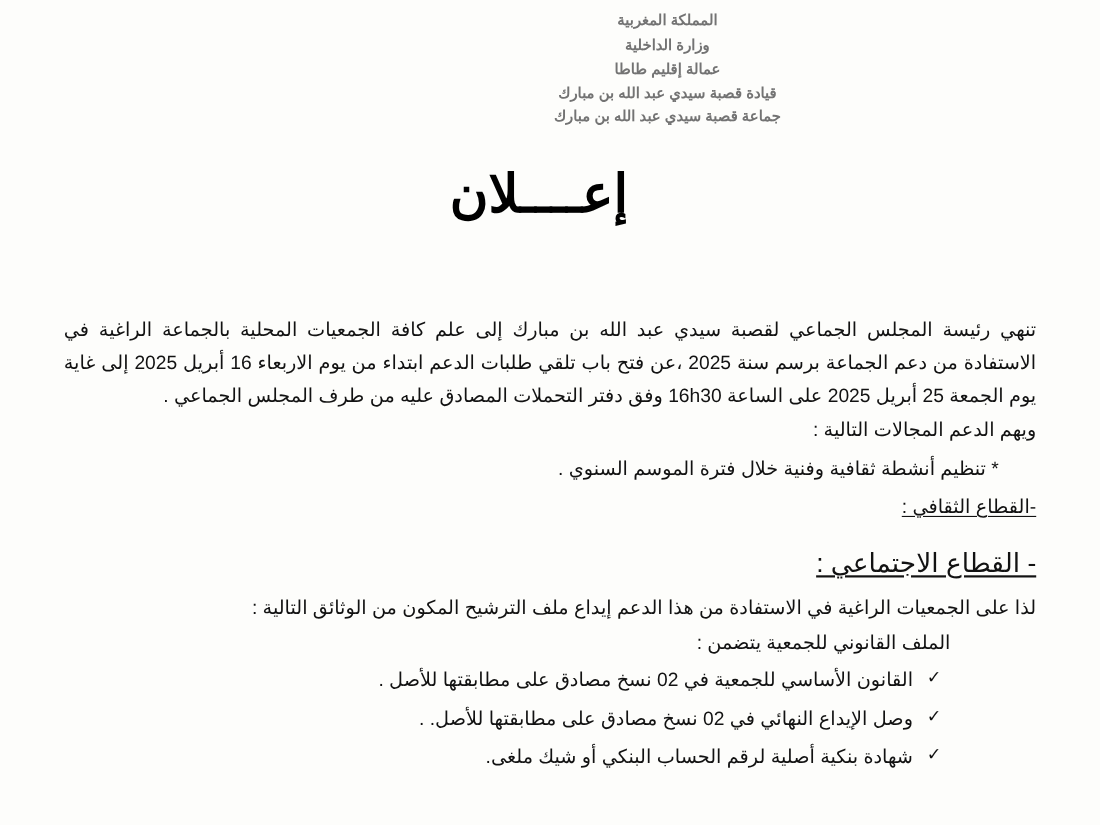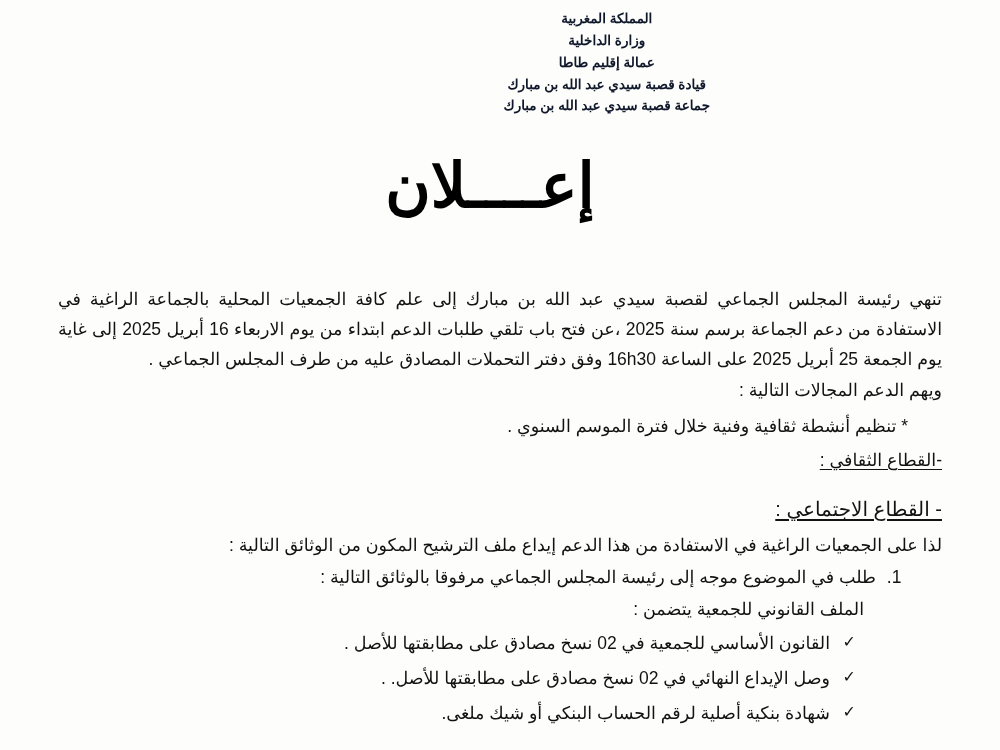--- a/index.html
+++ b/index.html
@@ -25,41 +25,41 @@
   
   .letterhead {
     position: absolute;
     top: 8px;
     right: 290px;
     text-align: center;
     direction: rtl;
     font-size: 13.5px;
     line-height: 1.62;
     font-weight: bold;
-    color: #0f172a;
+    color: #737373;
     letter-spacing: 0.2px;
   }
   .letterhead div {
     white-space: nowrap;
   }
   .lh-1 { letter-spacing: 0.6px; }
   .lh-2 { letter-spacing: 1.2px; }
   .lh-3 { letter-spacing: 0.8px; }
   .lh-4 { letter-spacing: 3.2px; }
   .lh-5 { letter-spacing: 0.2px; }
   .lh-6 { letter-spacing: 0.1px; }
 
   
   .title {
     position: absolute;
     top: 150px;
     left: 0;
     right: 0;
     text-align: center;
-    font-size: 62px;
+    font-size: 48px;
     font-weight: bold;
     letter-spacing: 6px;
     color: #000;
     line-height: 1.15;
     padding-right: 20px;
   }
 
   
   .body {
     position: absolute;
@@ -86,21 +86,21 @@
   .underline {
     text-decoration: underline;
     text-underline-offset: 3px;
   }
   .section-head {
     margin: 4px 0 2px 0;
     font-size: 17.5px;
   }
   .section-head-2 {
     margin: 16px 0 2px 0;
-    font-size: 20px;
+    font-size: 24px;
   }
   .star-line {
     margin: 6px 0 0 0;
     padding-right: 34px;
   }
   .star-line-2 {
     margin: 28px 0 0 0;
     padding-right: 22px;
   }
   .after-star {
@@ -168,23 +168,20 @@
 
     <p class="para star-line">* تنظيم أنشطة ثقافية وفنية خلال فترة الموسم السنوي .</p>
 
     <p class="para section-head underline">-القطاع الثقافي :</p>
 
     <p class="para section-head-2 underline">- القطاع الاجتماعي :</p>
 
 
     <p class="para after-star">لذا على الجمعيات الراغية في الاستفادة من هذا الدعم إيداع ملف الترشيح المكون من الوثائق التالية :</p>
 
-    <ol class="num">
-      <li>طلب في الموضوع موجه إلى رئيسة المجلس الجماعي مرفوقا بالوثائق التالية :</li>
-    </ol>
 
     <p class="para sub-label">الملف القانوني للجمعية يتضمن :</p>
 
     <ul class="checks clip-last">
       <li>
         <span class="chk">✓</span>
         <span>القانون الأساسي للجمعية في 02 نسخ مصادق على مطابقتها للأصل .</span>
       </li>
       <li>
         <span class="chk">✓</span>

